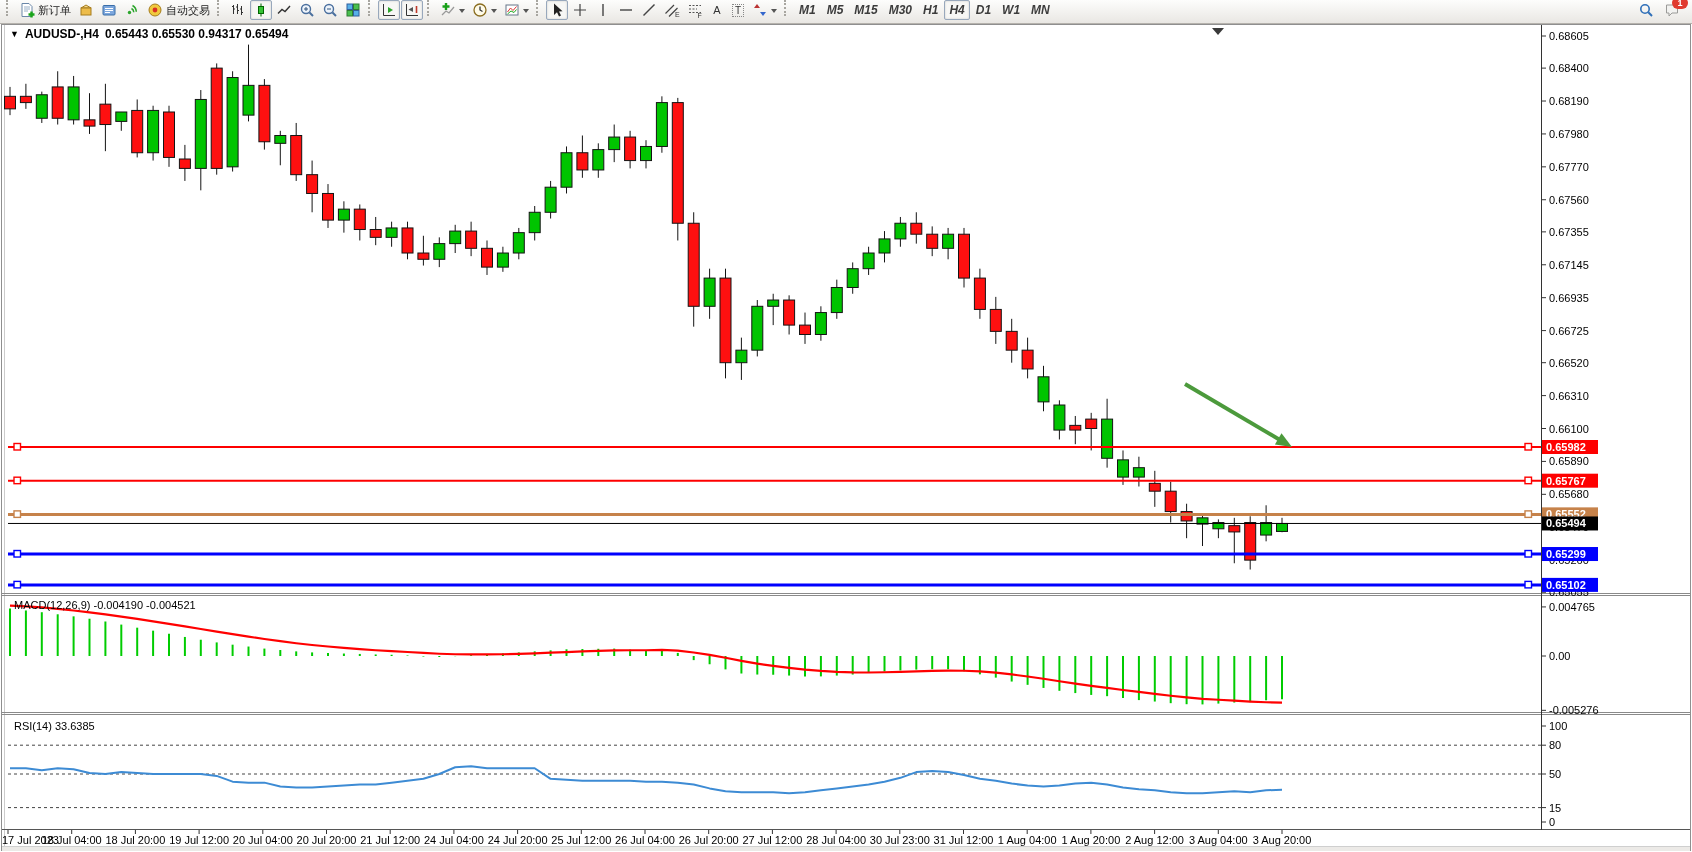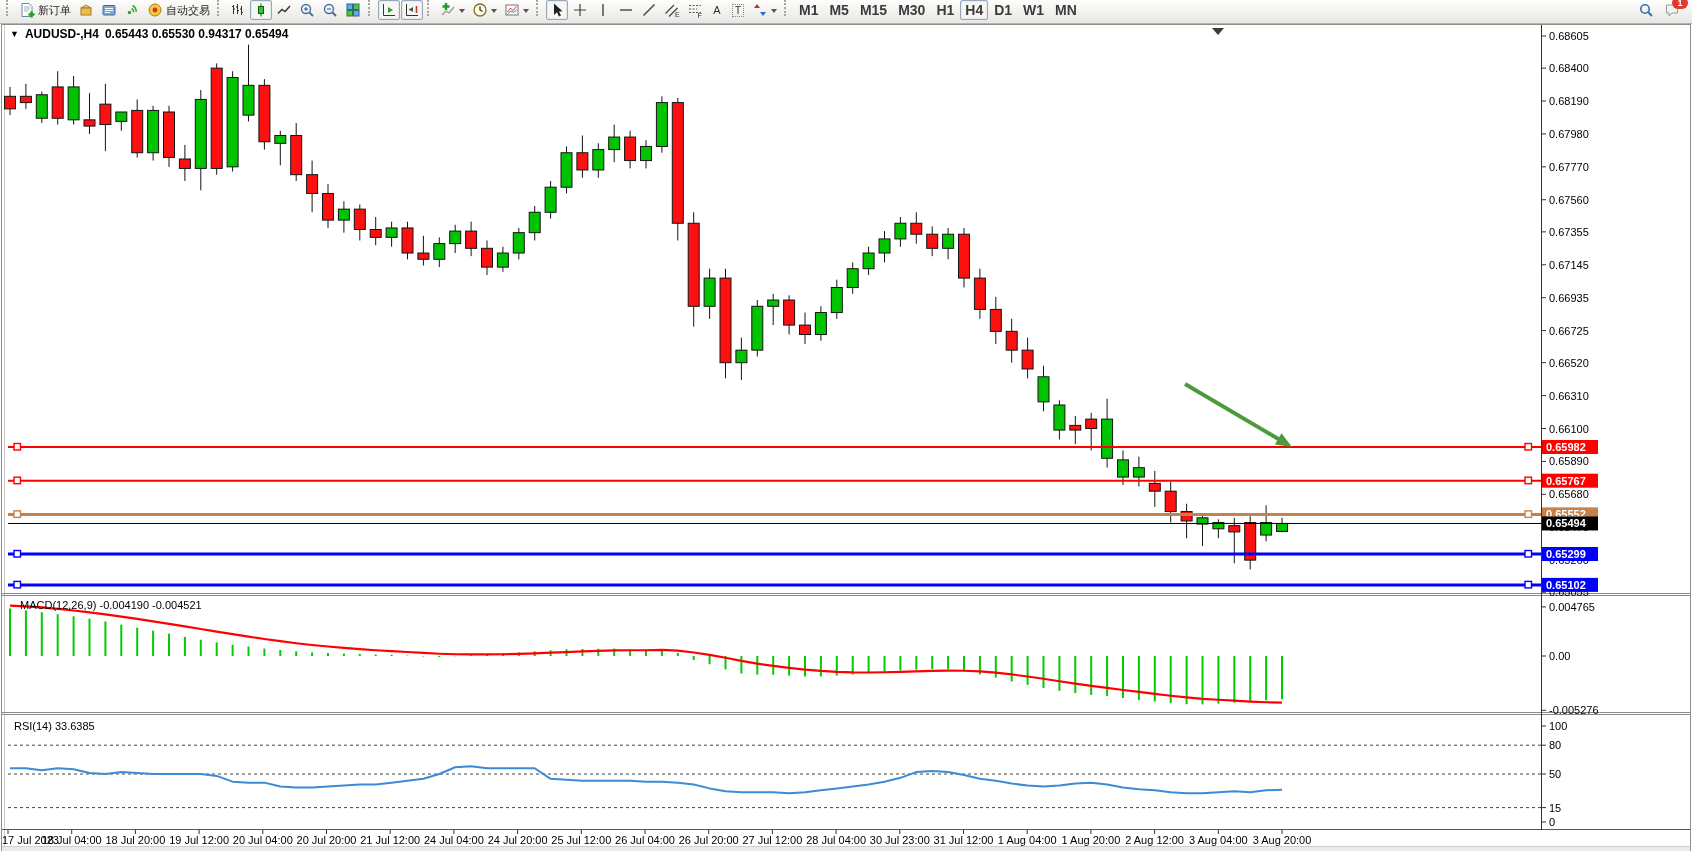--- a/index.html
+++ b/index.html
@@ -9,33 +9,33 @@
   
   #toolbar{position:absolute;left:0;top:0;width:1692px;height:24px;box-sizing:border-box;
            background:linear-gradient(#fdfdfc,#e9e7e3);border-bottom:1px solid #b5b2ac;
            display:flex;align-items:flex-start;padding:0 3px;gap:1px;z-index:5;}
   .grip{width:4px;height:16px;margin:0 3px;border-left:2px dotted #a8a6a0;}
   .tb{height:20px;min-width:20px;box-sizing:border-box;border:1px solid transparent;background:transparent;
       display:flex;align-items:center;justify-content:center;gap:3px;padding:0 2px;
       font:11px "Liberation Sans",sans-serif;color:#222;cursor:default;}
   .tb svg{display:block;}
   .pressed{background:#f7f7f5;border:1px solid #98a8bc;border-radius:2px;box-shadow:inset 0 0 2px #c6c6c6;}
-  .tf{font-size:14px;font-weight:700;color:#3c3c3c;padding:0 4px;}
+  .tf{font-size:12px;font-weight:700;color:#3c3c3c;padding:0 4px;font-style:italic;}
   .caret{width:0;height:0;border:3px solid transparent;border-top:4px solid #555;margin-top:4px;}
   .tool-letter{font-size:11px;color:#333;}
   .tool-letter-t{font-size:10px;color:#333;border:1px dotted #888;padding:0 2px;}
   .right-group{margin-left:auto;display:flex;align-items:center;gap:4px;padding-right:6px;}
   .bubble-wrap{position:relative;}
   .badge{position:absolute;top:-4px;right:-6px;min-width:8px;background:#e03a2f;color:#fff;
          border-radius:8px;font-size:9px;font-weight:700;padding:1px 4px;text-align:center;}
   
   .ovl{position:absolute;z-index:2;color:#000;white-space:pre;}
   #chart-title{left:10px;top:27px;font-size:12px;font-weight:700;display:flex;gap:6px;align-items:center;}
   #chart-title .dd{font-size:9px;}
-  #macd-label{left:20px;top:599px;font-size:11px;}
+  #macd-label{left:14px;top:599px;font-size:11px;}
   #rsi-label{left:14px;top:720px;font-size:11px;}
 </style>
 </head>
 <body>
 
 <div id="stage">
 
   <svg id="chart-svg" width="1692" height="852">
       <rect x="1.5" y="24.5" width="1689" height="826" fill="#ffffff" stroke="#8f8f8f"></rect>
       <line x1="4.5" y1="25" x2="4.5" y2="849" stroke="#cccccc"></line>

